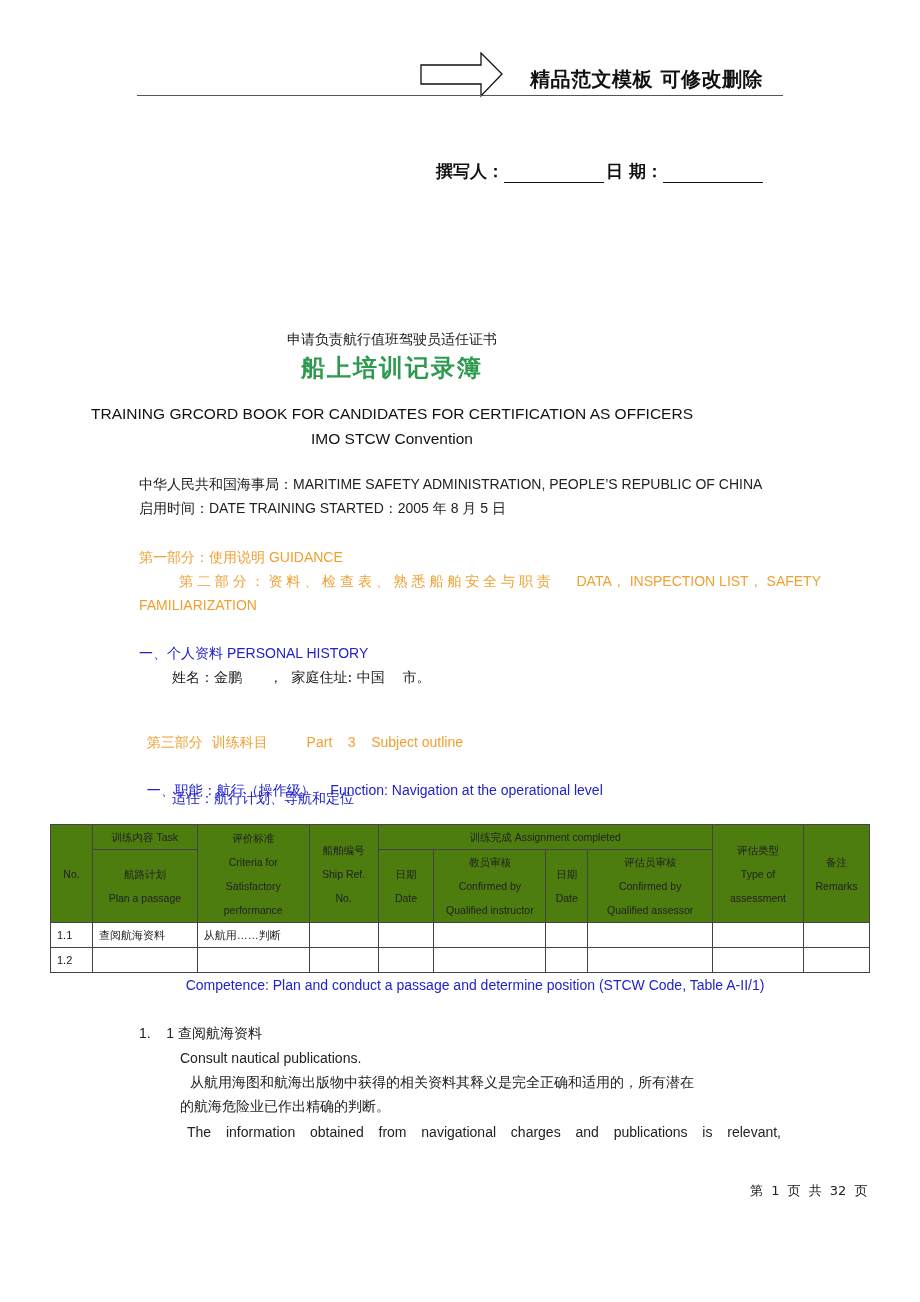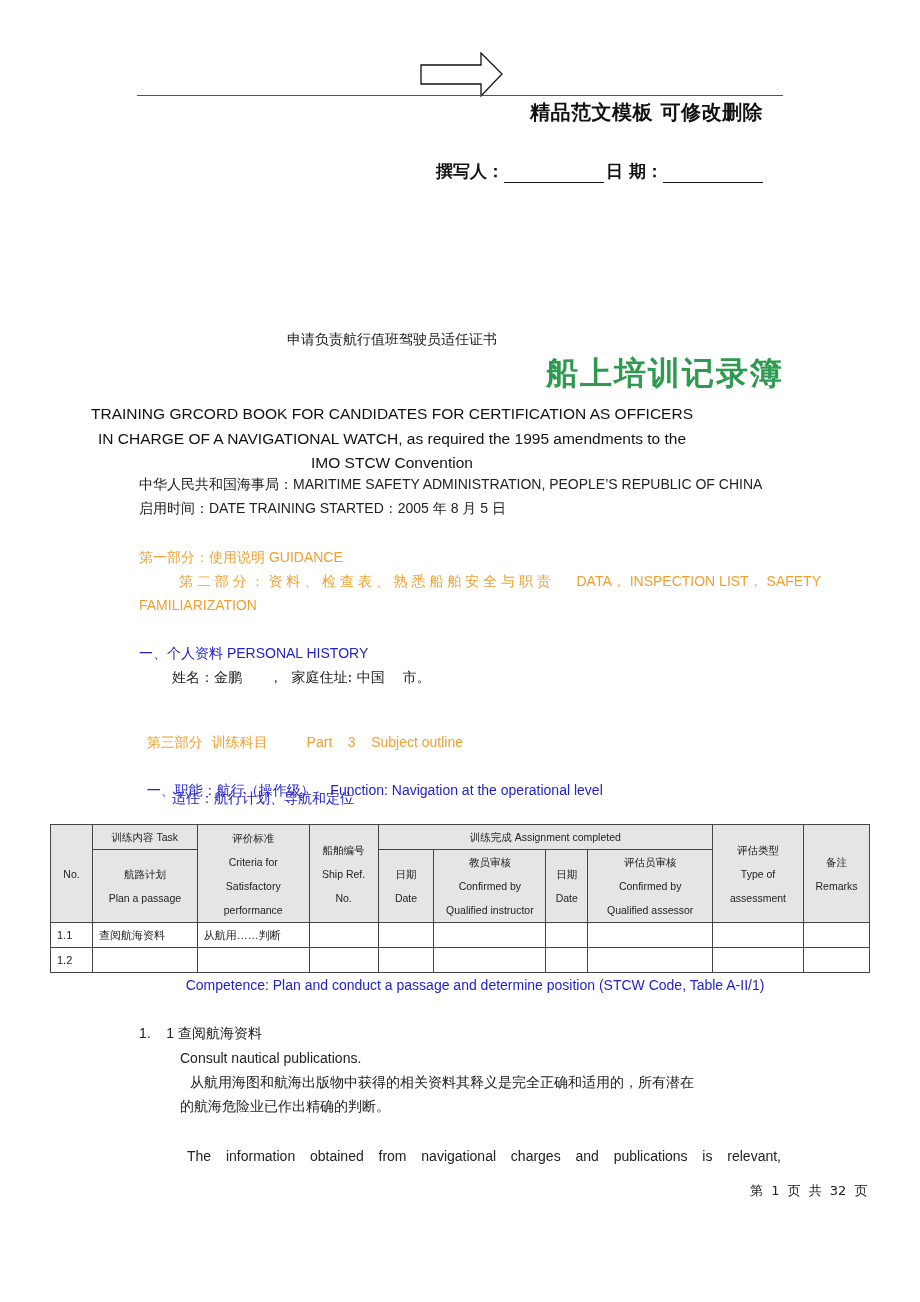--- a/index.html
+++ b/index.html
@@ -4,38 +4,38 @@
 <style>
   html, body { margin: 0; padding: 0; background: #ffffff; }
   body {
     width: 920px; height: 1302px; position: relative; overflow: hidden;
     font-family: "DejaVu Sans", "Liberation Sans", sans-serif;
     color: #111;
   }
   .abs { position: absolute; }
   .header-rule { left: 137px; top: 95px; width: 646px; height: 1px; background: #555; }
   .header-arrow { left: 420px; top: 52px; }
-  .header-title { left: 530px; top: 66px; font-size: 20px; font-weight: bold; color: #111; letter-spacing: 0.5px; margin-top: 33px; }
+  .header-title { left: 530px; top: 66px; font-size: 20px; font-weight: bold; color: #111; letter-spacing: 0.5px; }
   .author-line { left: 436px; top: 160px; font-size: 17px; font-weight: bold; color: #111; white-space: nowrap; }
   .blank { display: inline-block; width: 100px; border-bottom: 1.5px solid #111; height: 16px; vertical-align: bottom; margin-right: 2px; }
   .center { left: 0; width: 784px; text-align: center; }
   .subtitle-cn { top: 331px; font-size: 14px; color: #222; font-family: "DejaVu Serif", serif; }
-  .main-title { top: 352px; font-size: 32px; font-weight: bold; color: #2e9a4f; letter-spacing: 2px; text-align: right; }
+  .main-title { top: 352px; font-size: 24px; font-weight: bold; color: #2e9a4f; letter-spacing: 2px; }
   .title-en { top: 402px; font-size: 15.5px; line-height: 24.5px; color: #111; font-family: "Liberation Sans", sans-serif; }
   .line { left: 139px; font-size: 14px; white-space: nowrap; font-family: "Liberation Sans", sans-serif; }
   .cn { font-family: "DejaVu Serif", serif; }
   .orange { color: #f0a030; }
   .blue { color: #2222cc; }
   .dark { color: #222; }
   table.t {
     position: absolute; left: 50px; top: 824px; width: 820px;
     border-collapse: collapse; font-size: 10.5px; font-family: "Liberation Sans", sans-serif;
   }
   table.t td { border: 1px solid #444; text-align: center; vertical-align: middle; padding: 0 2px; line-height: 24px; color: #222; }
-  table.t tr.hdr td { background: #e5e5e5; }
+  table.t tr.hdr td { background: #4d7c0f; }
   table.t tr.row td { height: 24px; text-align: left; padding-left: 6px; font-size: 11px; }
   .competence { left: 0; width: 950px; text-align: center; top: 977px; font-size: 14px; color: #2222cc; font-family: "Liberation Sans", sans-serif; }
   .p-block { left: 180px; width: 601px; font-size: 14px; line-height: 24px; color: #222; }
   .justify { text-align: justify; text-align-last: justify; }
   .footer { left: 750px; top: 1182px; font-size: 13px; color: #222; white-space: nowrap; word-spacing: 4px; }
 </style>
 </head>
 <body>
 
 <div class="abs header-arrow">
@@ -47,21 +47,20 @@
 <div class="abs header-rule"></div>
 
 <div class="abs author-line">
   <span>撰写人：</span><span class="blank"></span><span>日  期：</span><span class="blank"></span>
 </div>
 
 <div class="abs center subtitle-cn">申请负责航行值班驾驶员适任证书</div>
 <div class="abs center main-title">船上培训记录簿</div>
 <div class="abs center title-en">
   <div>TRAINING GRCORD BOOK FOR CANDIDATES FOR CERTIFICATION AS OFFICERS</div>
-  <div>IN CHARGE OF A NAVIGATIONAL WATCH, as required the 1995 amendments to the</div>
   <div>IMO STCW Convention</div>
 </div>
 
 <div class="abs line dark" style="top:476px;">
   <span class="cn">中华人民共和国海事局：</span><span>MARITIME SAFETY ADMINISTRATION, PEOPLE’S REPUBLIC OF CHINA</span>
 </div>
 <div class="abs line dark" style="top:500px;">
   <span class="cn">启用时间：</span><span>DATE TRAINING STARTED：</span><span>2005 年 8 月 5 日</span>
 </div>
 
@@ -178,16 +177,16 @@
 
 <div class="abs competence">Competence: Plan and conduct a passage and determine position (STCW Code, Table A-II/1)</div>
 
 <div class="abs line dark" style="top:1025px; white-space:pre;">1.    1 查阅航海资料</div>
 <div class="abs p-block" style="top:1046px; font-family:'Liberation Sans', sans-serif;">Consult nautical publications.</div>
 <div class="abs p-block cn" style="top:1070px;">
   <div style="padding-left:10px;">从航用海图和航海出版物中获得的相关资料其释义是完全正确和适用的，所有潜在</div>
   <div>的航海危险业已作出精确的判断。</div>
 </div>
 <div class="abs p-block" style="top:1120px; font-family:'Liberation Sans', sans-serif;">
-  <div class="justify" style="padding-left:7px;margin-top:24px;">The information obtained from navigational charges and publications is relevant,</div>
+  <div class="justify" style="padding-left:7px;">The information obtained from navigational charges and publications is relevant,</div>
 </div>
 
 <div class="abs footer">第 1 页 共 32 页</div>
 
 </body></html>

